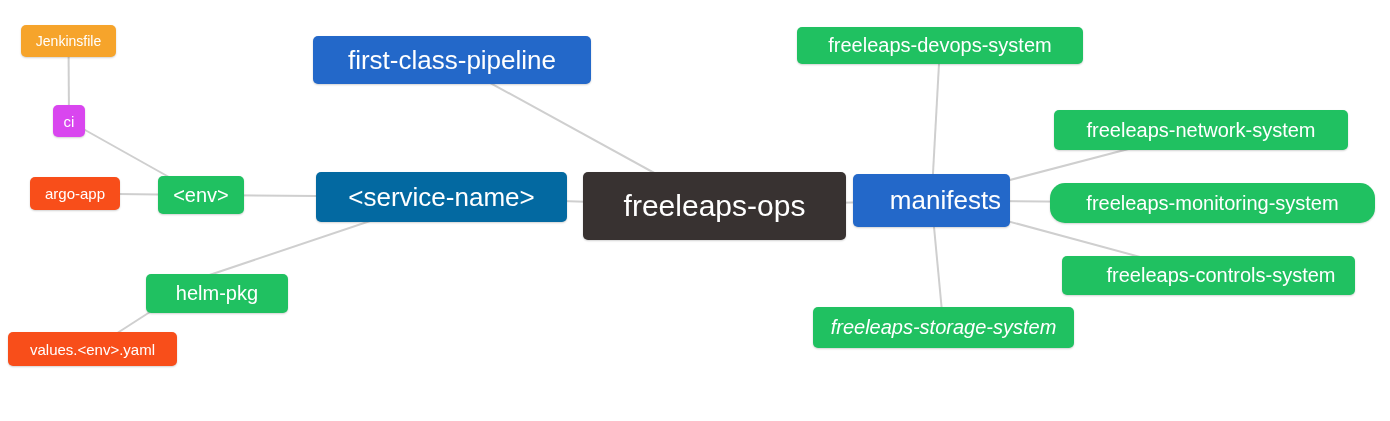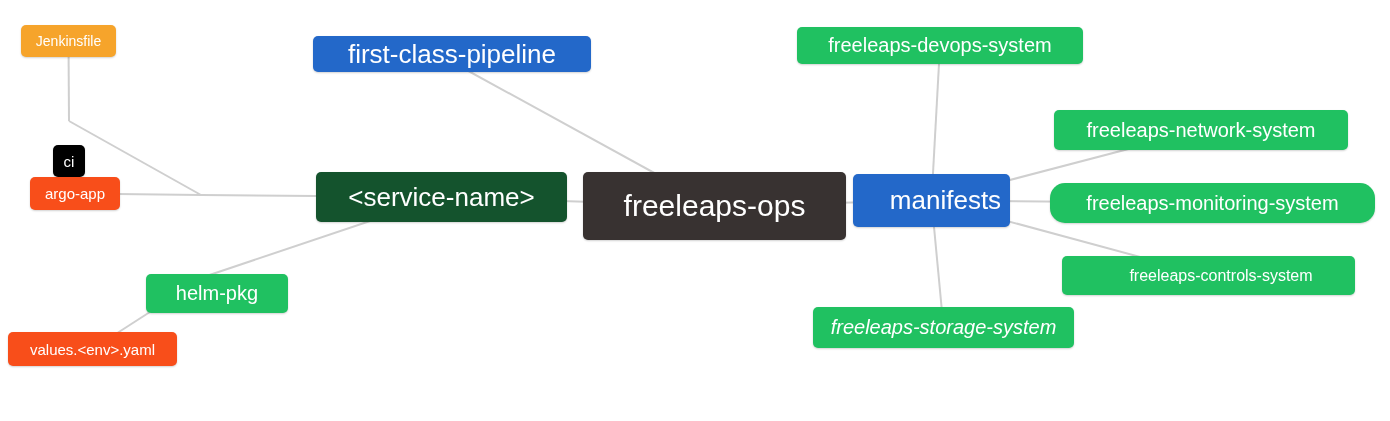--- a/index.html
+++ b/index.html
@@ -51,26 +51,27 @@
       <line x1="452" y1="62" x2="714.5" y2="206" stroke="#cfcfcf" stroke-width="2"></line>
       <line x1="931.5" y1="200.5" x2="714.5" y2="206" stroke="#cfcfcf" stroke-width="2"></line>
       <line x1="940" y1="45.5" x2="931.5" y2="200.5" stroke="#cfcfcf" stroke-width="2"></line>
       <line x1="1201" y1="130" x2="931.5" y2="200.5" stroke="#cfcfcf" stroke-width="2"></line>
       <line x1="1212.5" y1="203" x2="931.5" y2="200.5" stroke="#cfcfcf" stroke-width="2"></line>
       <line x1="1208.5" y1="275.5" x2="931.5" y2="200.5" stroke="#cfcfcf" stroke-width="2"></line>
       <line x1="943.5" y1="327.5" x2="931.5" y2="200.5" stroke="#cfcfcf" stroke-width="2"></line>
     </svg>
 
 <div class="node" style="left: 583px; top: 172px; width: 263px; height: 68px; font-size: 30px; background: rgb(56, 50, 49); color: rgb(255, 255, 255);">freeleaps-ops</div>
-    <div class="node" style="left: 313px; top: 36px; width: 278px; height: 36px; font-size: 26px; background: rgb(35, 104, 201); color: rgb(255, 255, 255);">first-class-pipeline</div>
-    <div class="node" style="left: 316px; top: 172px; width: 251px; height: 50px; font-size: 26px; background: #14532d; color: rgb(255, 255, 255);">&lt;service-name&gt;</div>
+    <div class="node" style="left: 313px; top: 36px; width: 278px; height: 48px; font-size: 26px; background: rgb(35, 104, 201); color: rgb(255, 255, 255);">first-class-pipeline</div>
+    <div class="node" style="left: 316px; top: 172px; width: 251px; height: 50px; font-size: 26px; background: #0369a1; color: rgb(255, 255, 255);">&lt;service-name&gt;</div>
     <div class="node" style="left: 853px; top: 174px; width: 157px; height: 53px; font-size: 26px; background: rgb(35, 104, 201); color: rgb(255, 255, 255); padding-left: 28px;">manifests</div>
+    <div class="node" style="left: 158px; top: 176px; width: 86px; height: 38px; font-size: 20px; background: rgb(32, 193, 97); color: rgb(255, 255, 255);">&lt;env&gt;</div>
     <div class="node" style="left: 146px; top: 257px; width: 142px; height: 39px; font-size: 20px; background: rgb(32, 193, 97); color: rgb(255, 255, 255); margin-top: 17px;">helm-pkg</div>
     <div class="node" style="left: 21px; top: 25px; width: 95px; height: 32px; font-size: 14px; background: rgb(246, 164, 43); color: rgb(255, 255, 255);">Jenkinsfile</div>
-    <div class="node" style="left: 53px; top: 105px; width: 32px; height: 32px; font-size: 15px; background: #000000; color: rgb(255, 255, 255); margin-top: 40px;">ci</div>
+    <div class="node" style="left: 53px; top: 105px; width: 32px; height: 32px; font-size: 15px; background: #d946ef; color: rgb(255, 255, 255);">ci</div>
     <div class="node" style="left: 30px; top: 177px; width: 90px; height: 33px; font-size: 15px; background: rgb(248, 78, 26); color: rgb(255, 255, 255);">argo-app</div>
     <div class="node" style="left: 8px; top: 332px; width: 169px; height: 34px; font-size: 15px; background: rgb(248, 78, 26); color: rgb(255, 255, 255);">values.&lt;env&gt;.yaml</div>
     <div class="node" style="left: 797px; top: 27px; width: 286px; height: 37px; font-size: 20px; background: rgb(32, 193, 97); color: rgb(255, 255, 255);">freeleaps-devops-system</div>
     <div class="node" style="left: 1054px; top: 110px; width: 294px; height: 40px; font-size: 20px; background: rgb(32, 193, 97); color: rgb(255, 255, 255); text-align: center;">freeleaps-network-system</div>
     <div class="node" style="left: 1050px; top: 183px; width: 325px; height: 40px; font-size: 20px; background: rgb(32, 193, 97); color: rgb(255, 255, 255); border-radius: 15px;">freeleaps-monitoring-system</div>
-    <div class="node" style="left: 1062px; top: 256px; width: 293px; height: 39px; font-size: 16px; background: rgb(32, 193, 97); color: rgb(255, 255, 255); padding-left: 25px;">freeleaps-controls-system</div>
+    <div class="node" style="left: 1062px; top: 256px; width: 293px; height: 39px; font-size: 20px; background: rgb(32, 193, 97); color: rgb(255, 255, 255); padding-left: 25px;">freeleaps-controls-system</div>
     <div class="node" style="left: 813px; top: 307px; width: 261px; height: 41px; font-size: 20px; background: rgb(32, 193, 97); color: rgb(255, 255, 255); font-style: italic;">freeleaps-storage-system</div>
   </div>
 
 </body></html>

